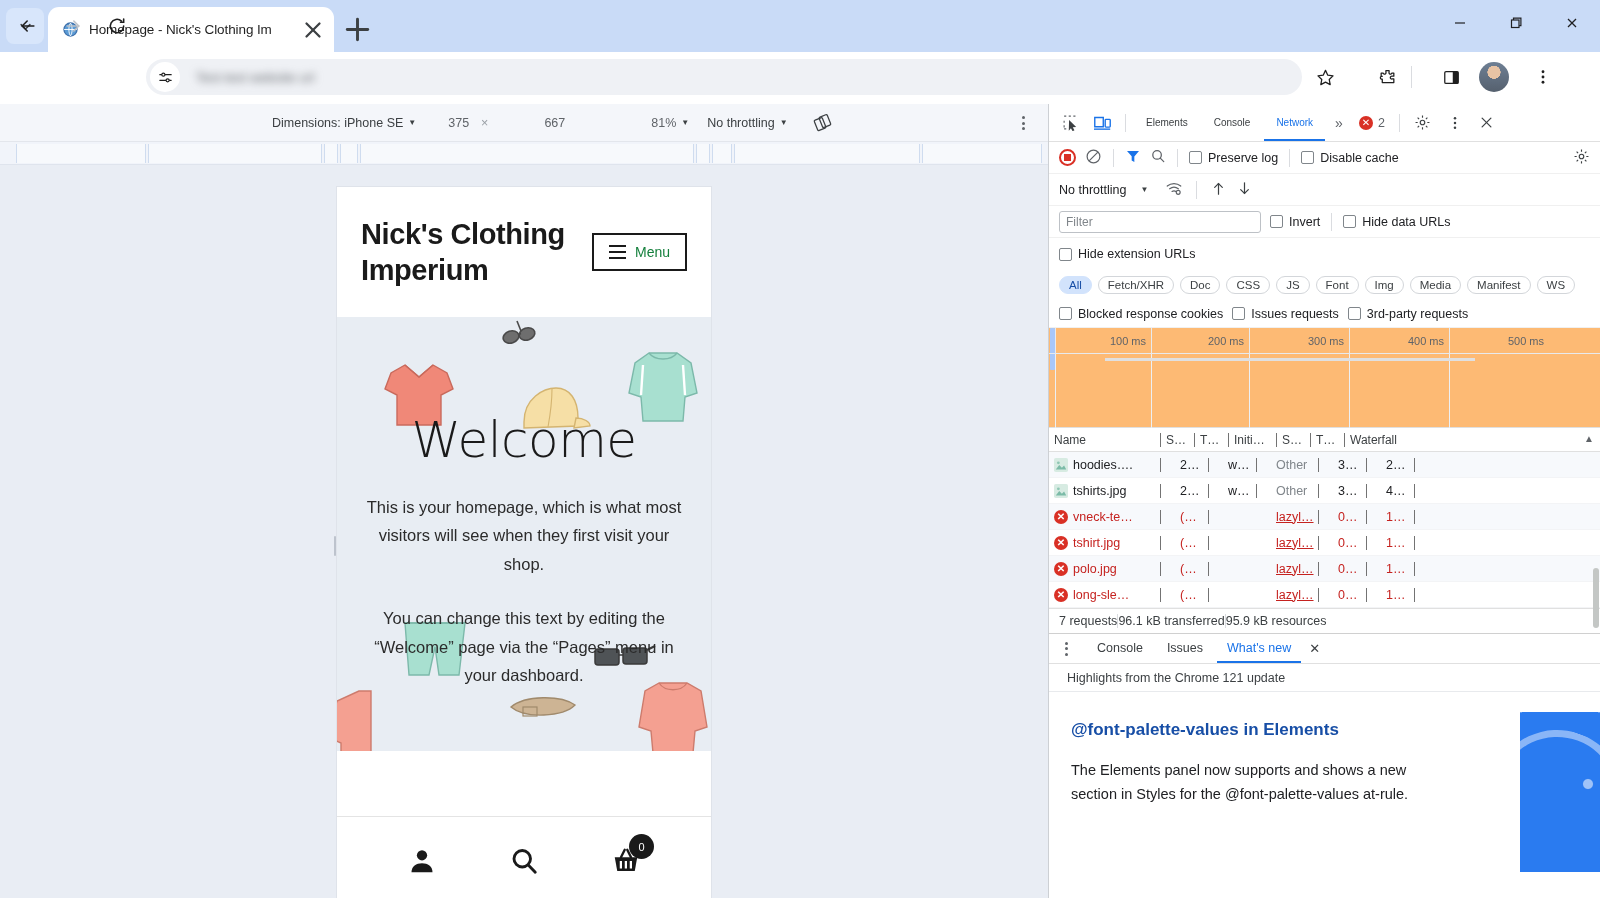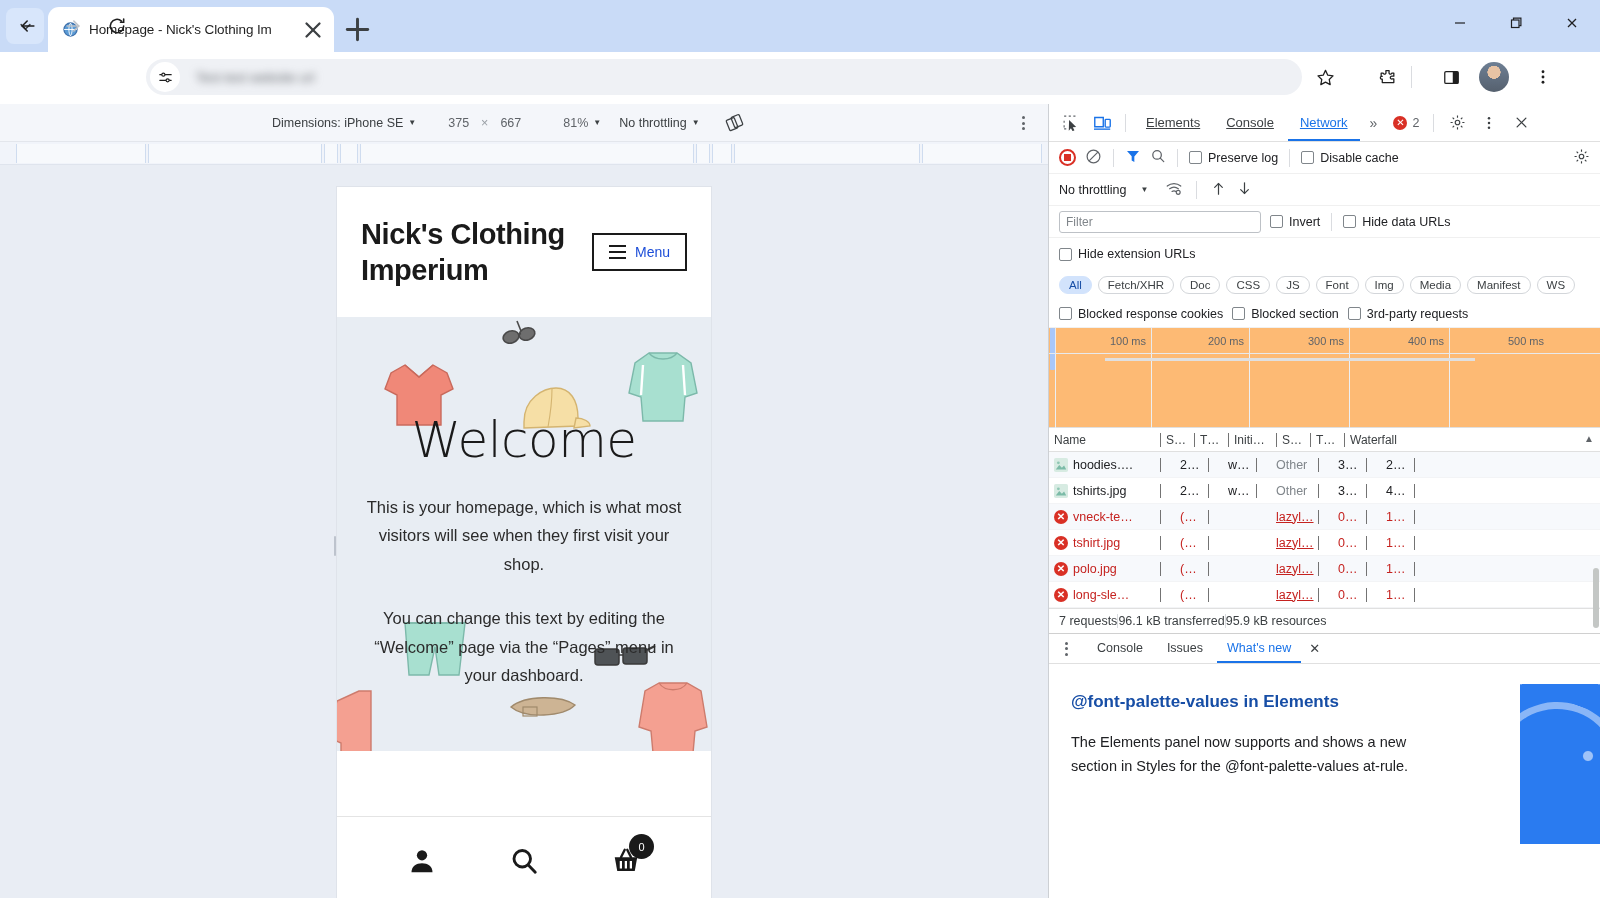--- a/index.html
+++ b/index.html
@@ -87,21 +87,21 @@
   }
 
   
   .devicebar {
     position: absolute; left: 0; top: 104px; width: 1048px; height: 38px;
     background: #f4f6fa; border-bottom: 1px solid #e3e6ec;
     display: flex; align-items: center; font-size: 12.5px; color: #3c4043;
   }
   .db-item { display: flex; align-items: center; cursor: pointer; }
   .caret { margin-left: 5px; font-size: 8px; color: #3c4043; }
-  .db-dim { color: #5f6368; }
+  .db-dim { color: #5f6368; margin-left: 44px; }
   .db-x { color: #9aa0a6; margin: 0 12px; }
   .db-rotate {
     width: 26px; height: 26px; display: flex; align-items: center;
     justify-content: center; cursor: pointer;
   }
   .db-more {
     position: absolute; right: 16px; top: 10px; width: 18px; height: 18px;
     display: flex; flex-direction: column; align-items: center;
     justify-content: center; gap: 2.5px; cursor: pointer;
   }
@@ -126,21 +126,21 @@
   .ph-header {
     height: 130px; background: #ffffff; display: flex; align-items: center;
     padding: 0 24px; justify-content: space-between;
   }
   .ph-logo {
     font-size: 29px; font-weight: 700; line-height: 1.25; color: #1a1a1a;
     letter-spacing: -0.4px; max-width: 215px;
   }
   .ph-menu {
     border: 2px solid #1a1a1a; padding: 9px 15px; display: flex;
-    align-items: center; gap: 9px; font-size: 14px; color: #1d4ed8;
+    align-items: center; gap: 9px; font-size: 14px; color: #15803d;
     cursor: pointer; background: #fff;
   }
   .burger { display: flex; flex-direction: column; gap: 4px; }
   .burger i { width: 17px; height: 2px; background: #1a1a1a; display: block; }
 
   .ph-hero {
     position: relative; height: 434px; background: #e8edf3; overflow: hidden;
     padding: 40px 28px 0;
   }
   .ph-welcome {
@@ -183,21 +183,21 @@
     height: 38px; display: flex; align-items: center;
     border-bottom: 1px solid #e0e0e0; padding-left: 6px; gap: 2px;
   }
   .dt-ico {
     width: 30px; height: 28px; display: flex; align-items: center;
     justify-content: center; cursor: pointer; border-radius: 4px;
   }
   .dt-vsep { width: 1px; height: 18px; background: #dadce0; margin: 0 6px; }
   .dt-tab {
     padding: 0 12px; height: 37px; line-height: 37px; cursor: pointer;
-    font-size: 13px; color: #3c4043; text-decoration: underline;
+    font-size: 10px; color: #3c4043;
   }
   .dt-tab.active { color: #1a73e8; border-bottom: 2px solid #1a73e8; font-weight: 400; }
   .dt-chevrons { padding: 0 8px; color: #5f6368; cursor: pointer; font-size: 14px; }
   .dt-errs { display: flex; align-items: center; gap: 5px; cursor: pointer; padding: 0 6px; }
   .err-dot {
     width: 14px; height: 14px; border-radius: 50%; background: #d93025;
     color: #fff; font-size: 10px; display: flex; align-items: center;
     justify-content: center; line-height: 1;
   }
 
@@ -743,21 +743,21 @@
       <span class="chip">WS</span>
     </div>
 
     <div class="dt-row" style="height:28px">
       <label class="cb">
         <span class="box"></span>
         <span>Blocked response cookies</span>
       </label>
       <label class="cb">
         <span class="box"></span>
-        <span>Blocked section</span>
+        <span>Issues requests</span>
       </label>
       <label class="cb">
         <span class="box"></span>
         <span>3rd-party requests</span>
       </label>
     </div>
 
     <div class="timeline">
       <div class="tl-grip"></div>
       <div class="tl-hdr">
@@ -907,20 +907,21 @@
         <div class="dw-more">
             <i></i>
             <i></i>
             <i></i>
           </div>
         <div class="dw-tab">Console</div>
         <div class="dw-tab">Issues</div>
         <div class="dw-tab active">What's new</div>
         <span class="dw-close">✕</span>
       </div>
+      <div class="dw-sub">Highlights from the Chrome 121 update</div>
       <div class="wn-body">
         <div class="wn-thumb"></div>
         <div class="wn-title">@font-palette-values in Elements</div>
         <div class="wn-text">The Elements panel now supports and shows a new section in Styles for the @font-palette-values at-rule.</div>
       </div>
     </div>
   </div>
 </div>
 
 </body></html>

